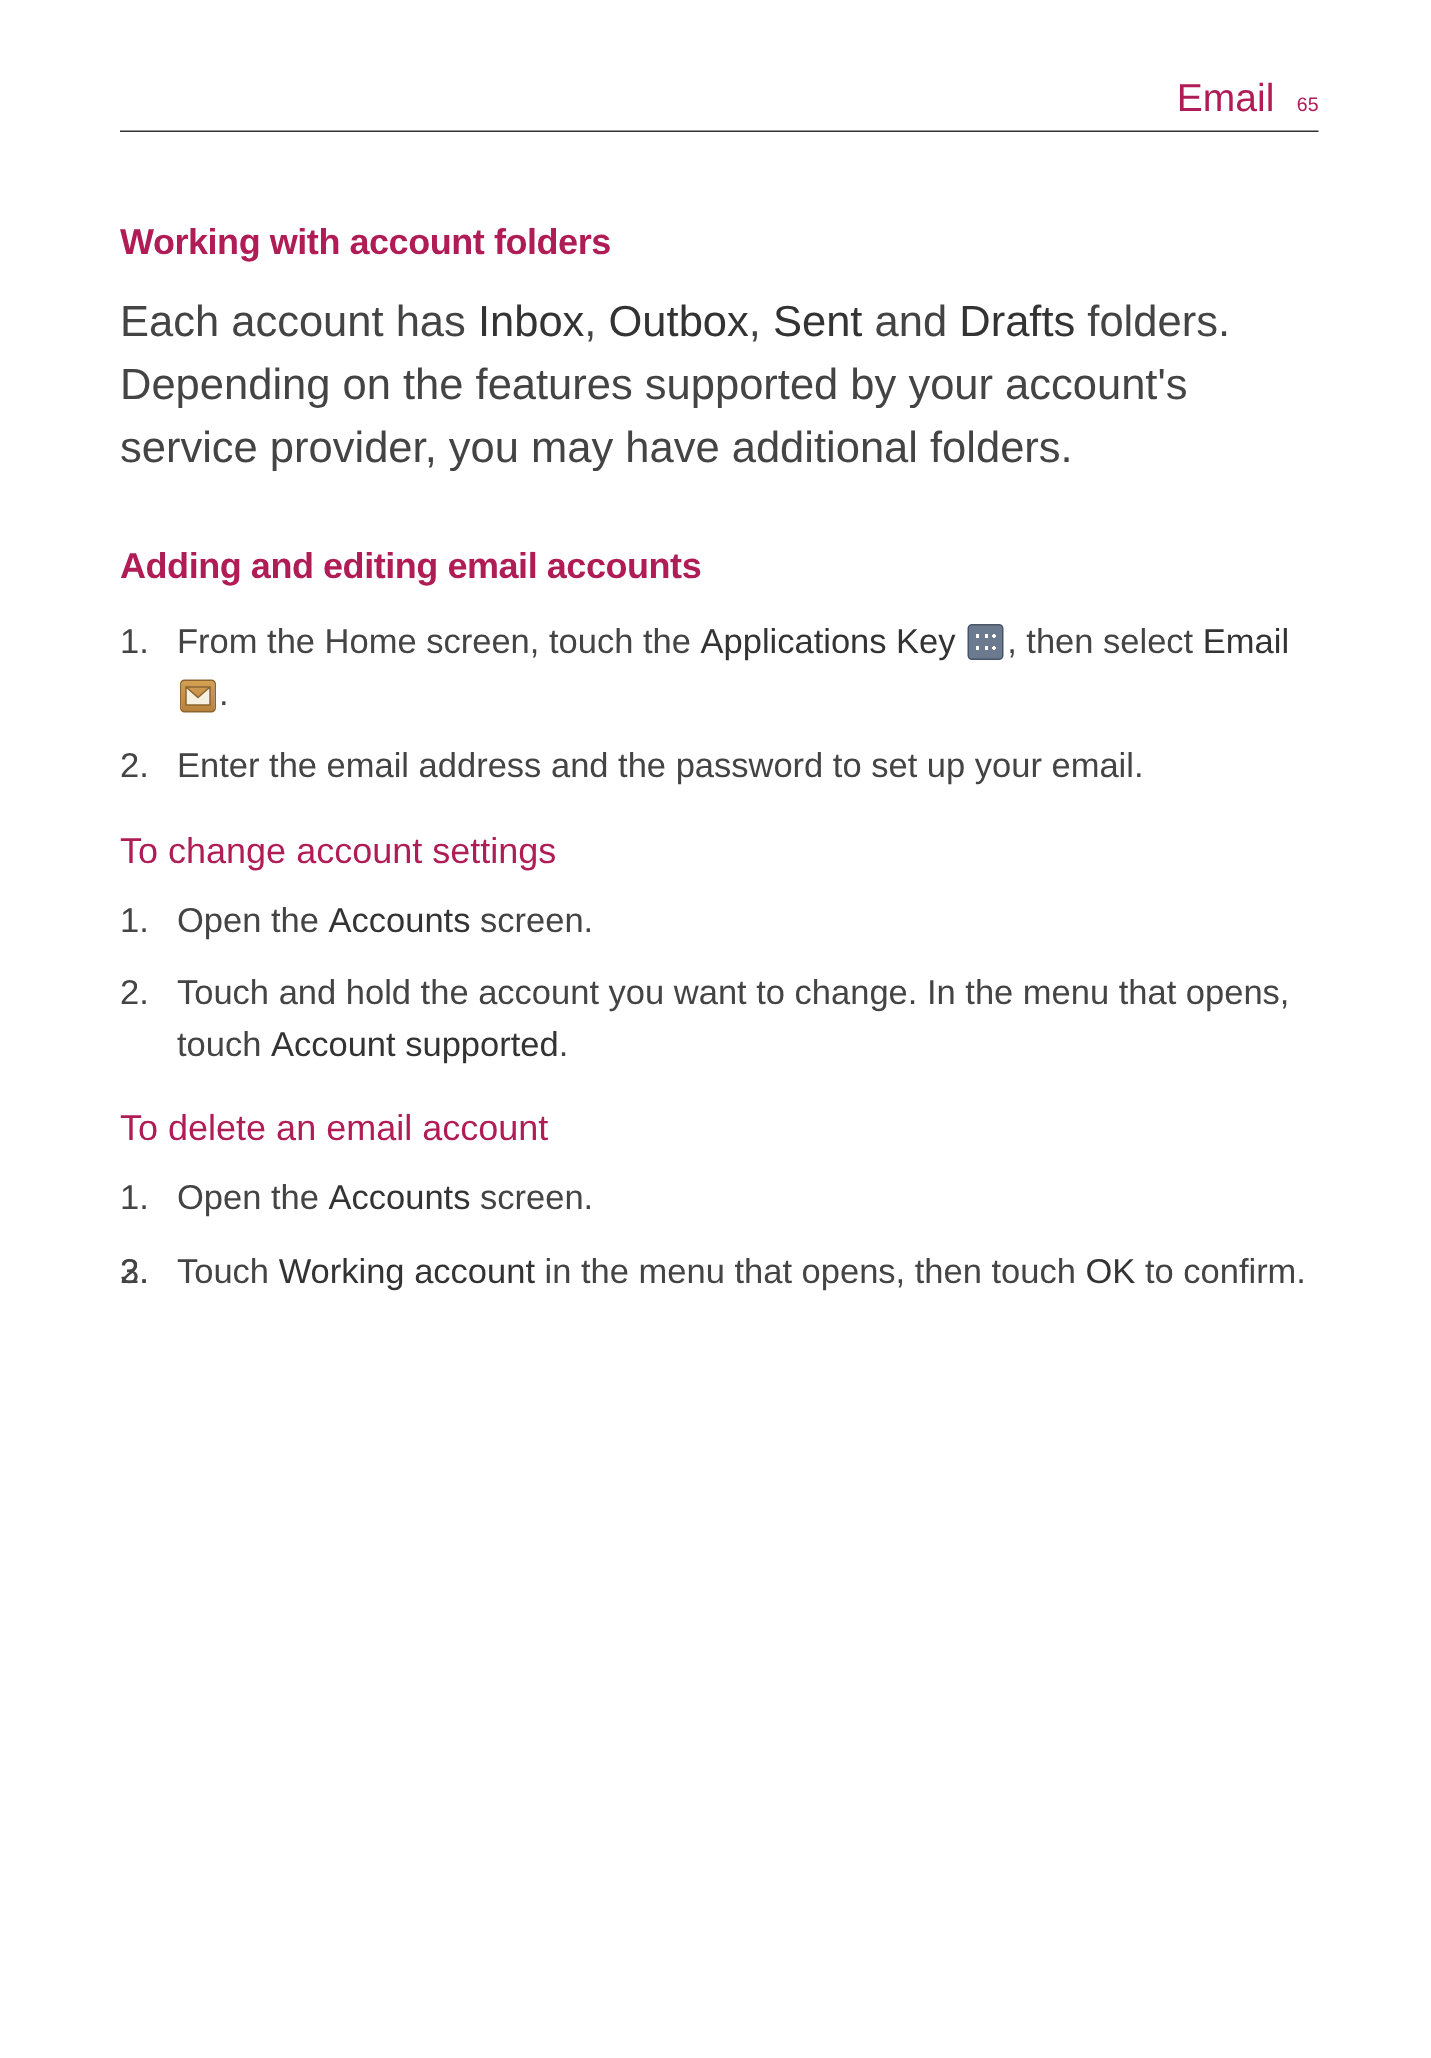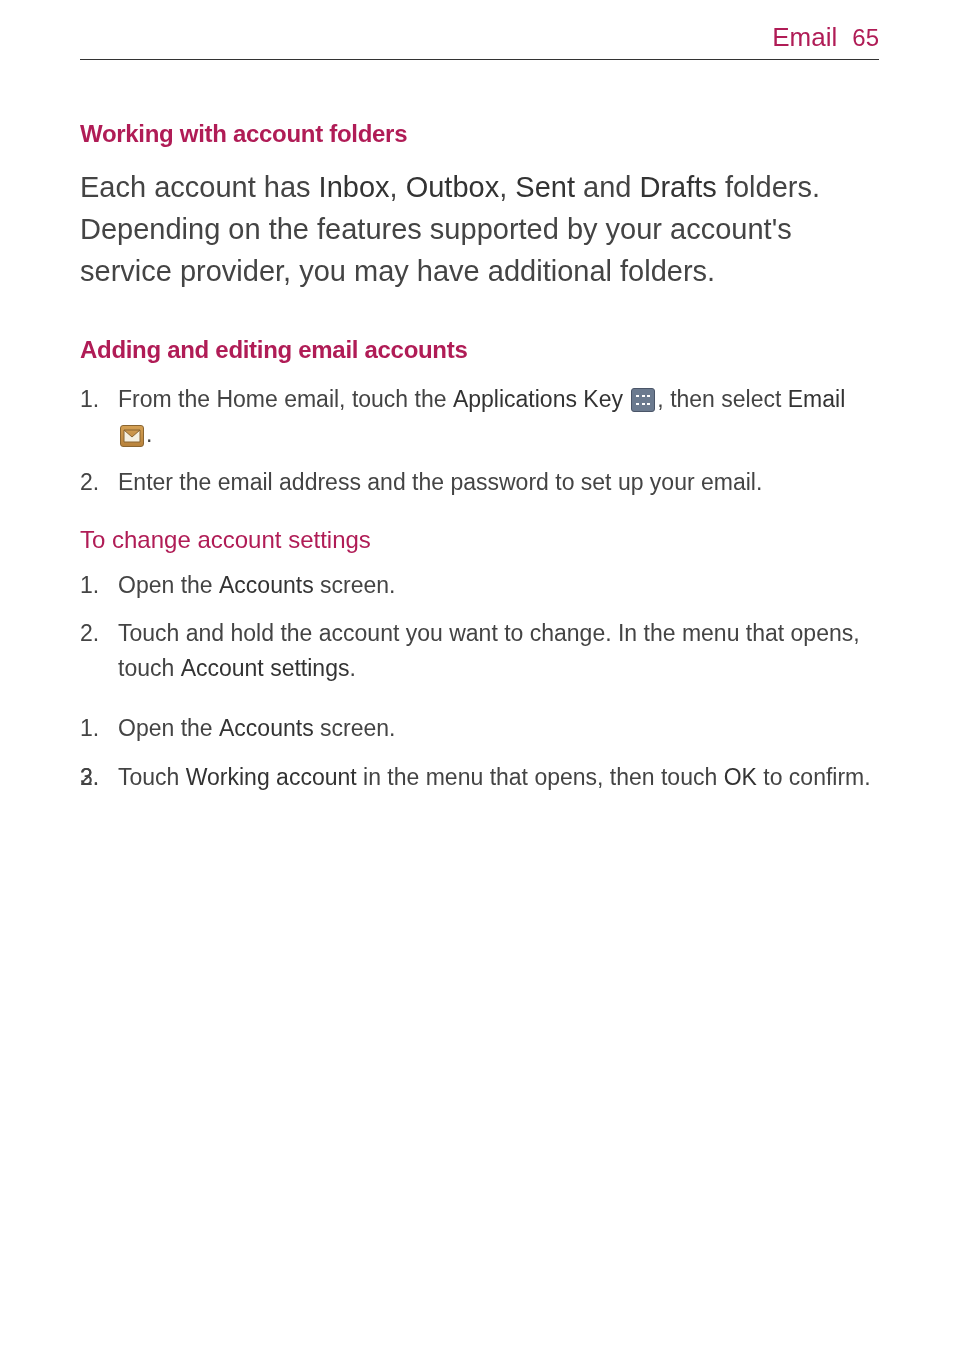--- a/index.html
+++ b/index.html
@@ -9,39 +9,39 @@
     }
     body {
       font-family: 'Helvetica Neue', Helvetica, Arial, sans-serif;
       background: #ffffff;
       width: 954px;
       height: 1372px;
       position: relative;
       font-weight: 300;
     }
     .page {
-      padding: 22px 75px 60px 80px;
+      padding: 50px 75px 60px 80px;
     }
     .header {
       display: flex;
       justify-content: flex-end;
       align-items: baseline;
       border-bottom: 1.5px solid #333;
       padding-bottom: 6px;
       margin-bottom: 60px;
     }
     .header-title {
       color: #b01c56;
       font-size: 26px;
       font-weight: 400;
       margin-right: 15px;
     }
     .page-number {
       color: #b01c56;
-      font-size: 24px;
+      font-size: 13px;
       font-weight: 400;
     }
     .section-heading {
       color: #b01c56;
       font-size: 24px;
       font-weight: 600;
       margin-bottom: 18px;
       letter-spacing: -0.3px;
     }
     .body-text {
@@ -143,21 +143,21 @@
   <h1 class="section-heading">Working with account folders</h1>
   <p class="body-text">
     <span>Each account has </span><span class="bold">Inbox</span><span>, </span><span class="bold">Outbox</span><span>, </span><span class="bold">Sent</span><span> and </span><span class="bold">Drafts</span><span> folders. Depending on the features supported by your account's service provider, you may have additional folders.</span>
   </p>
 
   <h1 class="section-heading">Adding and editing email accounts</h1>
 
   <ol class="numbered-list">
     <li>
       <span class="list-number">1.</span>
-      <span>From the Home email, touch the </span><span class="bold">Applications Key</span>
+      <span>From the Home screen, touch the </span><span class="bold">Applications Key</span>
       <span class="icon apps-icon"></span><span>, then select </span><span class="bold">Email</span>
       <span class="icon email-icon">
         <svg viewBox="0 0 18 14">
             <path d="M1 1 L17 1 L17 13 L1 13 Z M1 1 L9 8 L17 1" fill="#f5f0e0" stroke="#8a6530" stroke-width="1"></path>
           </svg>
       </span><span>.</span>
     </li>
     <li>
       <span class="list-number">2.</span>
       <span>Enter the email address and the password to set up your email.</span>
@@ -165,24 +165,25 @@
   </ol>
 
   <h2 class="sub-heading">To change account settings</h2>
   <ol class="numbered-list">
     <li>
       <span class="list-number">1.</span>
       <span>Open the </span><span class="bold">Accounts</span><span> screen.</span>
     </li>
     <li>
       <span class="list-number">2.</span>
-      <span>Touch and hold the account you want to change. In the menu that opens, touch </span><span class="bold">Account settings</span><span>.</span>
+      <span>Touch and hold the account you want to change. In the menu that opens, touch </span><span class="bold">Account supported</span><span>.</span>
     </li>
   </ol>
 
+  <h2 class="sub-heading">To delete an email account</h2>
   <ol class="numbered-list">
     <li>
       <span class="list-number">1.</span>
       <span>Open the </span><span class="bold">Accounts</span><span> screen.</span>
     </li>
     <li>
       <span class="list-number">2.</span>
     </li>
     <li>
       <span class="list-number">3.</span>

